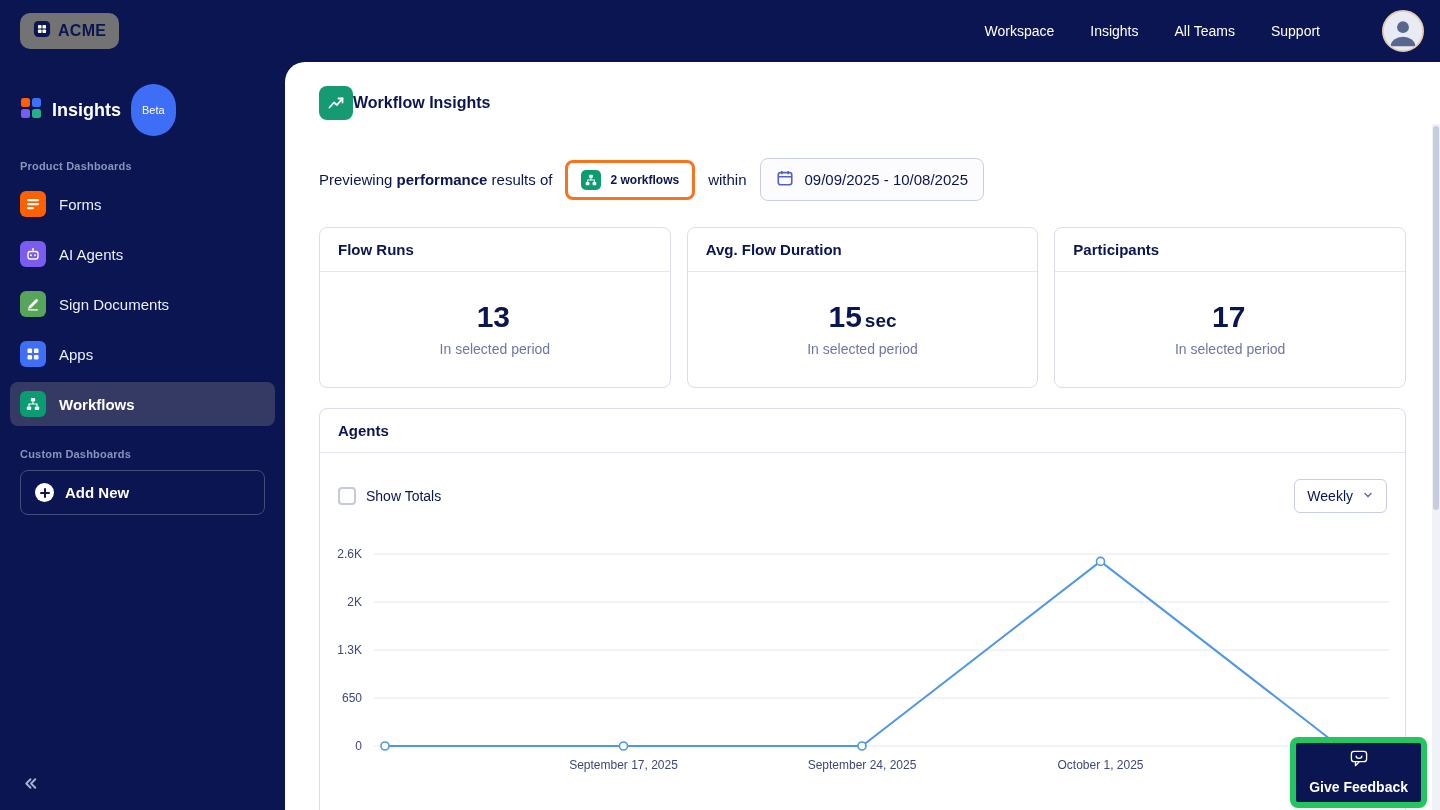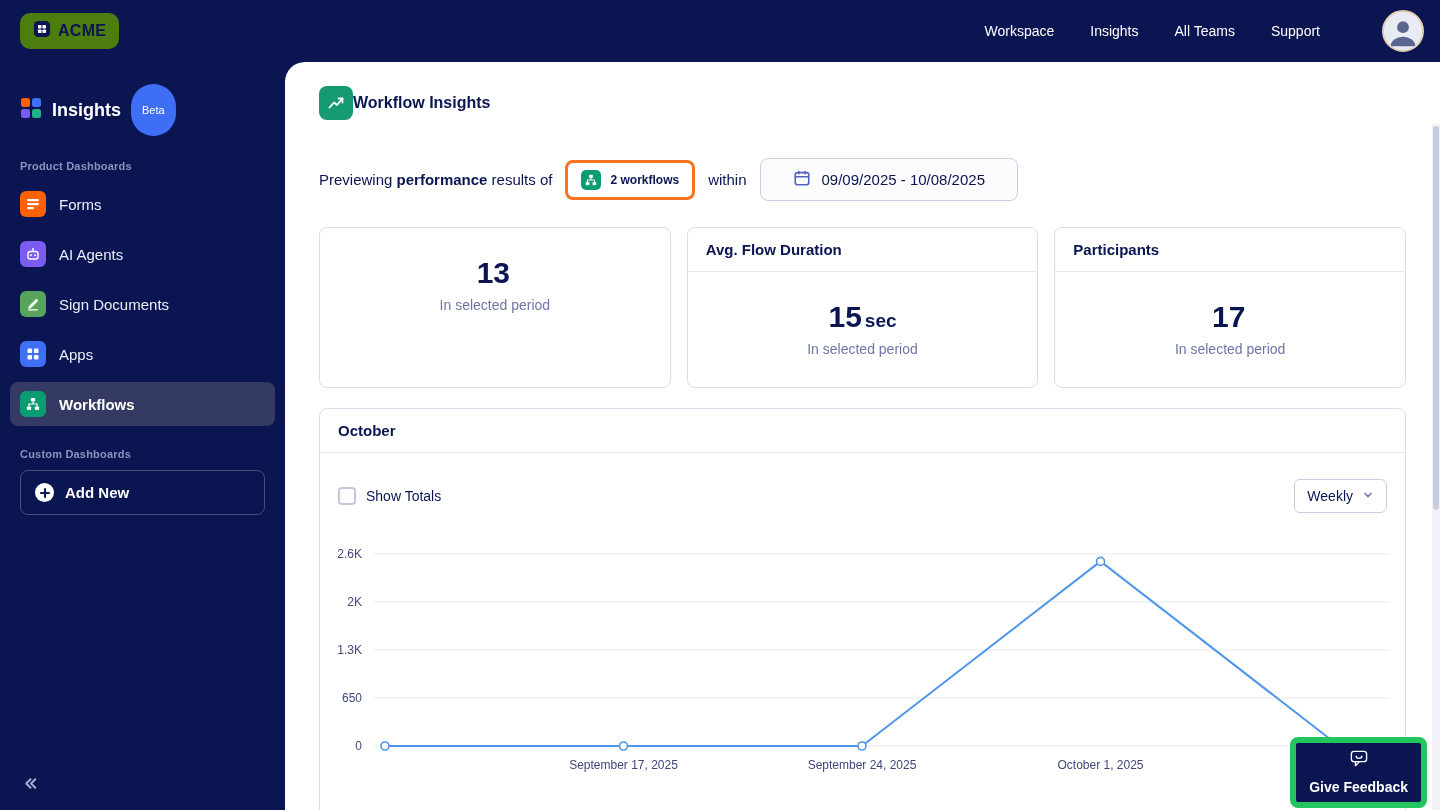--- a/index.html
+++ b/index.html
@@ -10,21 +10,21 @@
     position:relative;
     color:#0a1551;
   }
 
   
   .topbar {
     height:62px; display:flex; align-items:center; justify-content:space-between;
     padding:0 16px 0 20px;
   }
   .logo {
-    background:#4d7c0f; border-radius:10px; padding:7px 13px;
+    background:#737373; border-radius:10px; padding:7px 13px;
     display:flex; align-items:center; gap:7px; cursor:pointer;
   }
   .logo-text { font-size:16px; font-weight:bold; color:#0a1551; letter-spacing:0.3px; }
   .topnav { display:flex; align-items:center; gap:36px; }
   .topnav-item { color:#fff; font-size:14px; cursor:pointer; }
   .avatar {
     width:42px; height:42px; border-radius:50%; overflow:hidden; margin-left:26px;
     border:2px solid #e3cdb2; cursor:pointer; background:#e8ebf4;
   }
 
@@ -91,21 +91,21 @@
     border:3px solid #f7731d; border-radius:8px; background:#fff;
     padding:7px 13px; display:flex; align-items:center; gap:9px;
     font-size:12px; font-weight:bold; color:#0a1551; cursor:pointer;
   }
   .wf-mini-icon {
     width:20px; height:20px; border-radius:5px; background:#0b9c72;
     display:flex; align-items:center; justify-content:center;
   }
   .date-btn {
     border:1px solid #c9cee0; border-radius:8px; background:#fcfcfe;
-    padding:10px 32px; display:flex; align-items:center; gap:11px;
+    padding:10px 15px; display:flex; align-items:center; gap:11px;
     font-size:15px; color:#0a1551; cursor:pointer;
   }
 
   .stats-row {
     margin-top:26px; padding:0 34px;
     display:grid; grid-template-columns:repeat(3,1fr); gap:16px;
   }
   .card { border:1px solid #d9dded; border-radius:8px; background:#fff; }
   .card-header {
     padding:13px 18px; border-bottom:1px solid #e4e7f1;
@@ -312,20 +312,21 @@
             <rect x="2.5" y="4" width="15" height="13.5" rx="2.5"></rect>
             <path d="M6.5 2.2 v3.6 M13.5 2.2 v3.6 M2.5 8.6 h15"></path>
           </svg>
       </span>
       <span>09/09/2025 - 10/08/2025</span>
     </span>
   </div>
 
   <div class="stats-row">
     <div class="card">
+      <div class="card-header">Flow Runs</div>
       <div class="stat-body">
         <div class="stat-value"><span>13</span><span class="stat-unit"></span></div>
         <div class="stat-sub">In selected period</div>
       </div>
     </div>
     <div class="card">
       <div class="card-header">Avg. Flow Duration</div>
       <div class="stat-body">
         <div class="stat-value"><span>15</span><span class="stat-unit">sec</span></div>
         <div class="stat-sub">In selected period</div>
@@ -334,21 +335,21 @@
     <div class="card">
       <div class="card-header">Participants</div>
       <div class="stat-body">
         <div class="stat-value"><span>17</span><span class="stat-unit"></span></div>
         <div class="stat-sub">In selected period</div>
       </div>
     </div>
   </div>
 
   <div class="card trends-card">
-    <div class="card-header">October</div>
+    <div class="card-header">Agents</div>
     <div class="trends-controls">
       <span class="show-totals">
         <span class="checkbox"></span>
         <span class="show-totals-label">Show Totals</span>
       </span>
       <span class="period-select">
         <span>Weekly</span>
         <span>
           <svg width="12" height="12" viewBox="0 0 12 12" fill="none" stroke="#6f76a7" stroke-width="1.6" stroke-linecap="round">
               <path d="M3 4.5 L6 7.5 L9 4.5"></path>

